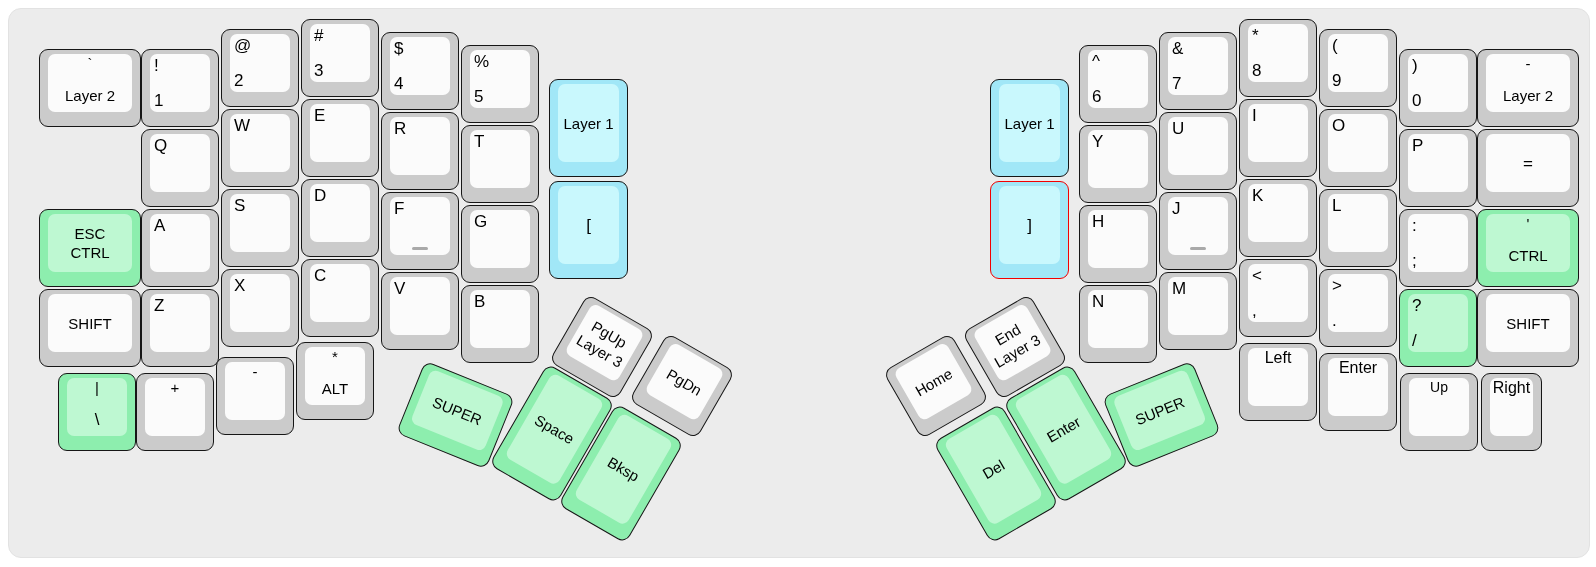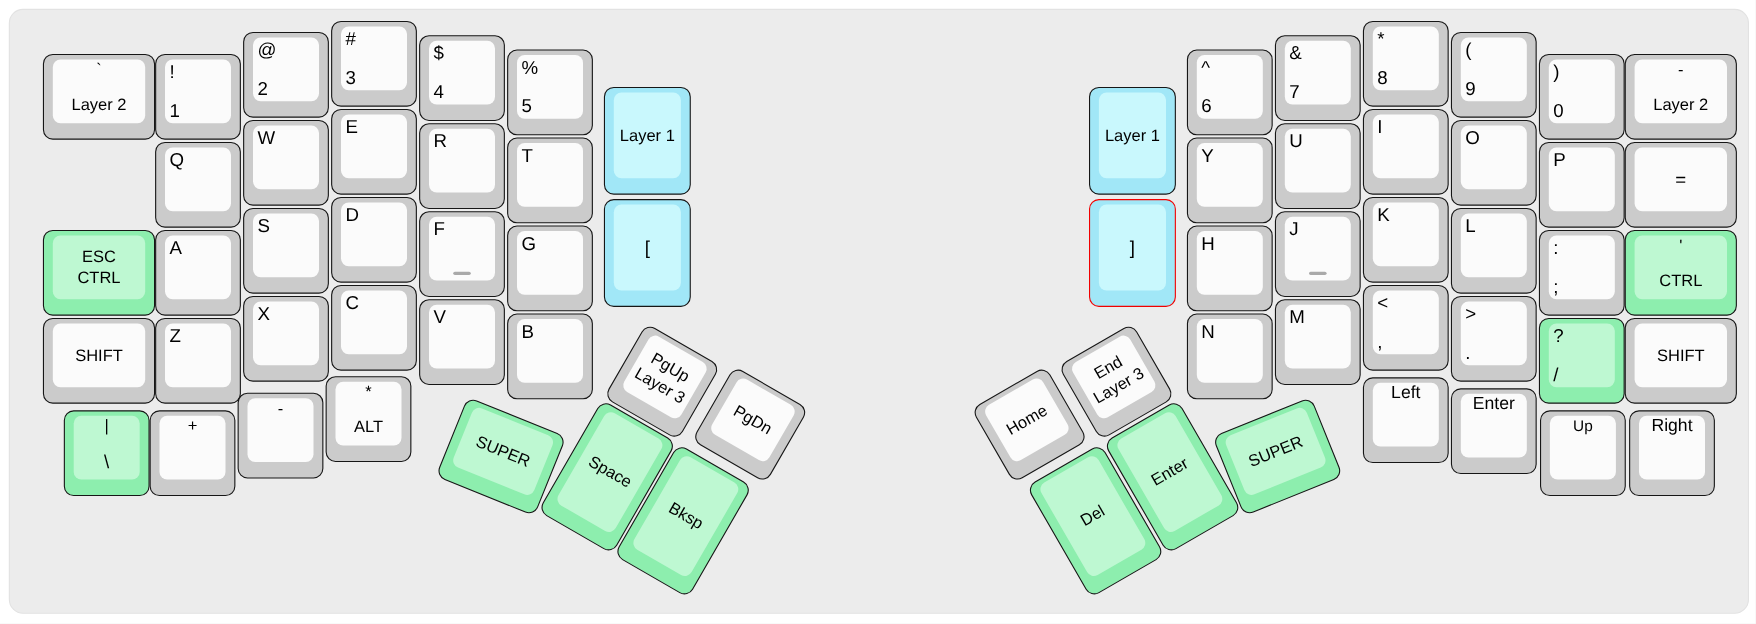--- a/index.html
+++ b/index.html
@@ -316,21 +316,21 @@
       <div class="leg tc" style="font-size: 16px;">Left</div>
     </div>
     <div class="key" style="--base: #cbcbcb; --top: #fbfbfb; left: 1318px; top: 344px; margin-left: -8px; width: 78px; height: 78px;">
       <div class="cap"></div>
       <div class="leg tc" style="font-size: 16px;">Enter</div>
     </div>
     <div class="key" style="--base: #cbcbcb; --top: #fbfbfb; left: 1399px; top: 364px; margin-left: -8px; width: 78px; height: 78px;">
       <div class="cap"></div>
       <div class="leg tc" style="font-size: 14px;">Up</div>
     </div>
-    <div class="key" style="--base: #cbcbcb; --top: #fbfbfb; left: 1480px; top: 364px; margin-left: -8px; width: 78px; height: 78px;">
+    <div class="key" style="--base: #cbcbcb; --top: #fbfbfb; left: 1480px; top: 364px; margin-left: -8px; width: 61px; height: 78px;">
       <div class="cap"></div>
       <div class="leg tc" style="font-size: 16px;">Right</div>
     </div>
     <div class="key" style="--base: #8deeae; --top: #bef8d2; left: 1112px; top: 367px; margin-left: -8px; width: 97px; height: 78px; transform: rotate(-22deg);">
       <div class="cap"></div>
       <div class="leg c" style="font-size: 15px;">SUPER</div>
     </div>
     <div class="key" style="--base: #cbcbcb; --top: #fbfbfb; left: 975px; top: 299px; margin-left: -8px; width: 78px; height: 78px; transform: rotate(-30deg);">
       <div class="cap"></div>
       <div class="leg c" style="font-size: 15px;">

